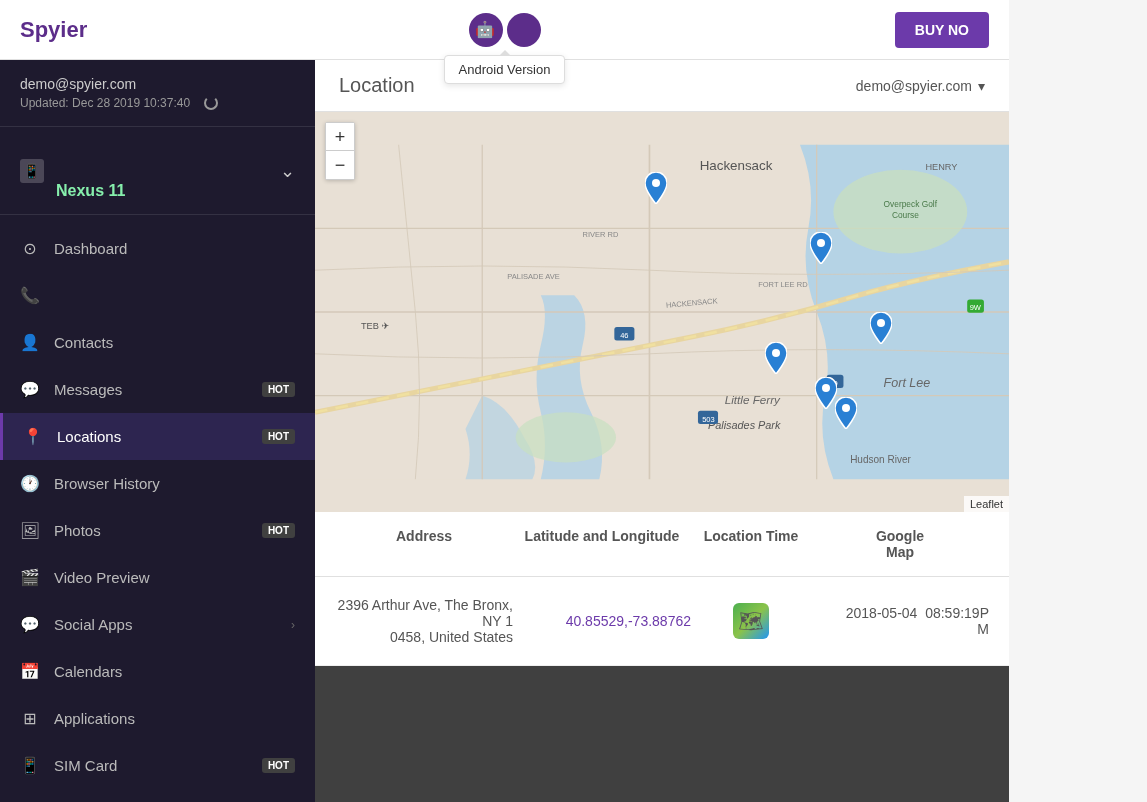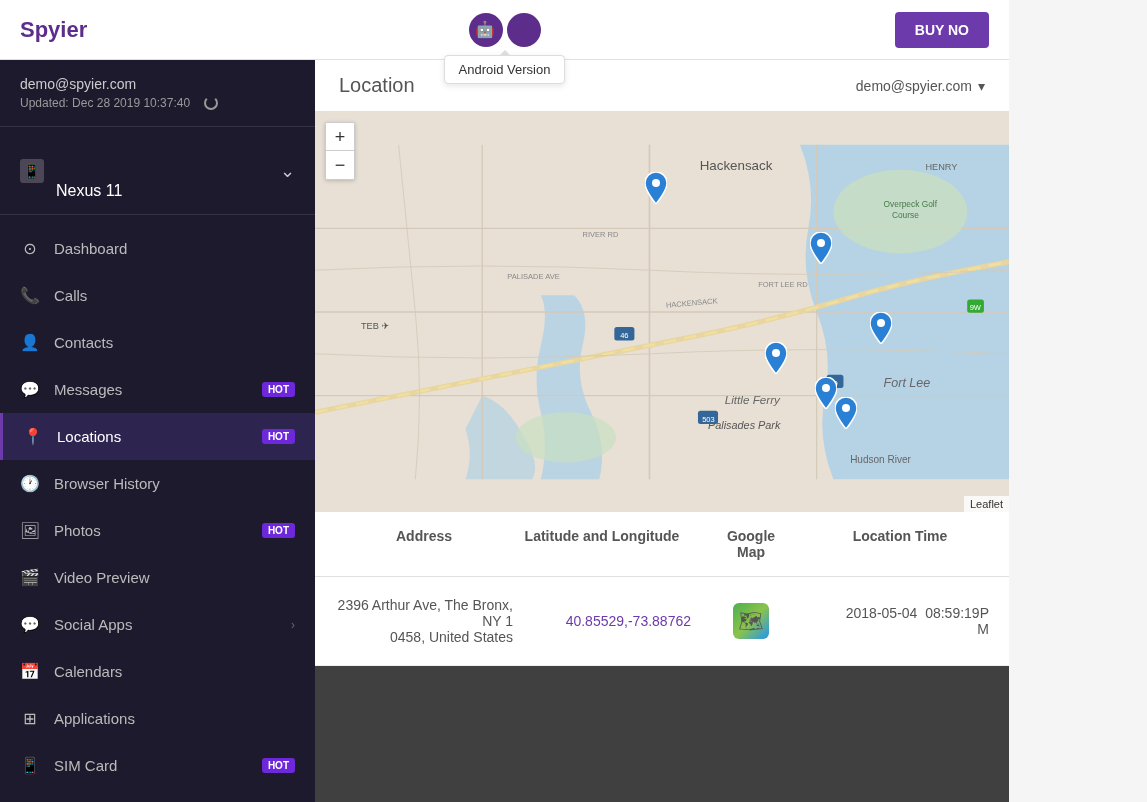--- a/index.html
+++ b/index.html
@@ -141,21 +141,21 @@
     .device-icon {
       width: 24px;
       height: 24px;
       background: rgba(255,255,255,0.2);
       border-radius: 3px;
       display: flex;
       align-items: center;
       justify-content: center;
       font-size: 14px;
     }
-    .device-name { font-size: 16px; font-weight: normal; color: #ffffff; margin-top: 41px; }
+    .device-name { font-size: 16px; font-weight: bold; color: #86efac; margin-top: 41px; }
     .chevron-down { color: #ccc; font-size: 18px; }
 
     .nav-items { padding: 10px 0; }
     .nav-item {
       display: flex;
       align-items: center;
       gap: 14px;
       padding: 14px 20px;
       cursor: pointer;
       color: #bbb;
@@ -163,21 +163,21 @@
       position: relative;
     }
     .nav-item.active {
       background: #2d2550;
       color: white;
       border-left: 3px solid #6c3aaa;
     }
     .nav-icon { width: 20px; text-align: center; font-size: 16px; }
     .nav-label { flex: 1; }
     .badge-hot {
-      background: #6d28d9;
+      background: #404040;
       color: white;
       font-size: 10px;
       font-weight: bold;
       padding: 2px 6px;
       border-radius: 3px;
     }
     .nav-arrow { color: #666; font-size: 12px; }
 
     
     .content { flex: 1; overflow-y: auto; background: #404040; }
@@ -325,21 +325,20 @@
         <span class="chevron-down">⌄</span>
       </div>
 
       <div class="nav-items">
         <div class="nav-item">
           <span class="nav-icon">⊙</span>
           <span class="nav-label">Dashboard</span>
         </div>
         <div class="nav-item">
           <span class="nav-icon">📞</span>
-          <span class="nav-label">Calls</span>
         </div>
         <div class="nav-item">
           <span class="nav-icon">👤</span>
           <span class="nav-label">Contacts</span>
         </div>
         <div class="nav-item">
           <span class="nav-icon">💬</span>
           <span class="nav-label">Messages</span>
           <span class="badge-hot">HOT</span>
         </div>
@@ -486,22 +485,22 @@
           <button class="map-btn">−</button>
         </div>
 
         <div class="leaflet-attribution">Leaflet</div>
       </div>
 
       <div class="data-table">
         <div class="table-header">
           <div class="table-header-cell">Address</div>
           <div class="table-header-cell">Latitude and Longitude</div>
+          <div class="table-header-cell">Location Time</div>
           <div class="table-header-cell">Google<br>Map</div>
-          <div class="table-header-cell">Location Time</div>
         </div>
         <div class="table-row">
           <div class="table-cell">2396 Arthur Ave, The Bronx, NY 1<br>0458, United States</div>
           <div class="table-cell-link">40.85529,-73.88762</div>
           <div class="table-cell">
             <div class="map-thumb">
               <div class="map-thumb-icon">🗺</div>
             </div>
           </div>
           <div class="table-cell">2018-05-04&nbsp;&nbsp;08:59:19P<br>M</div>

